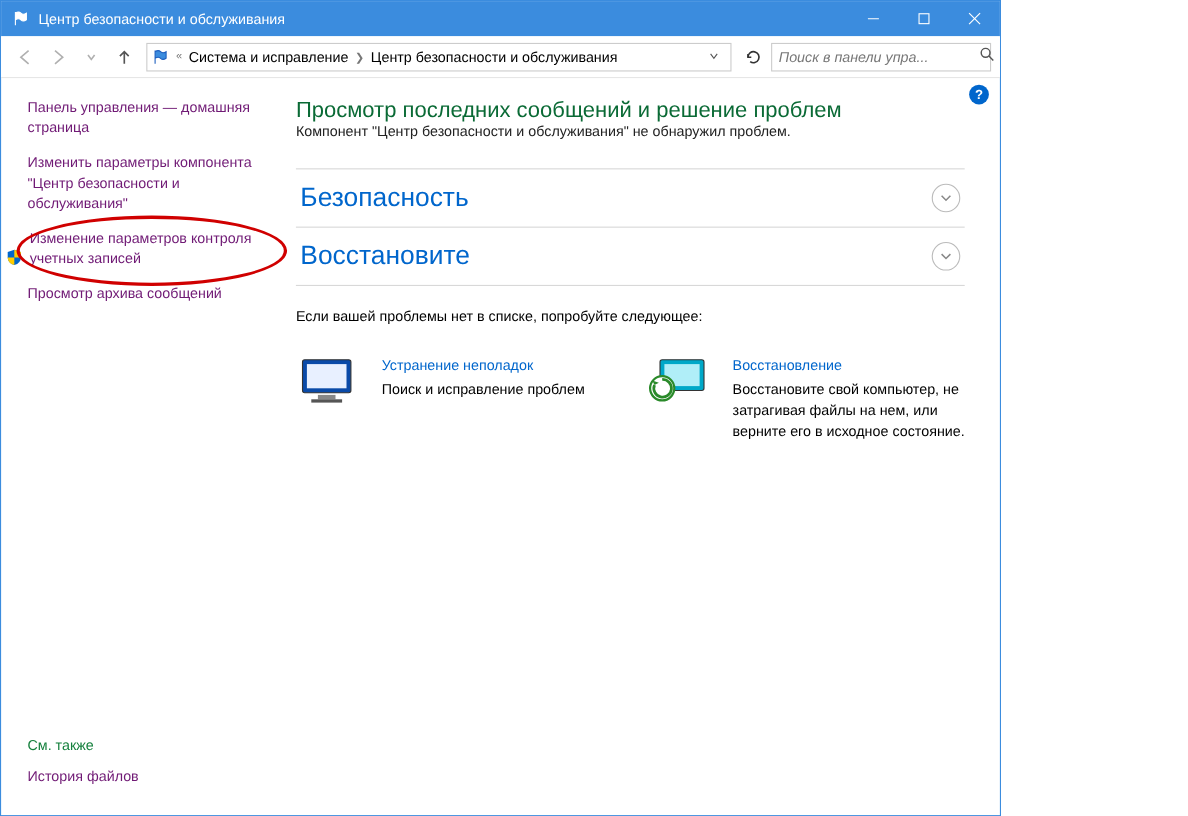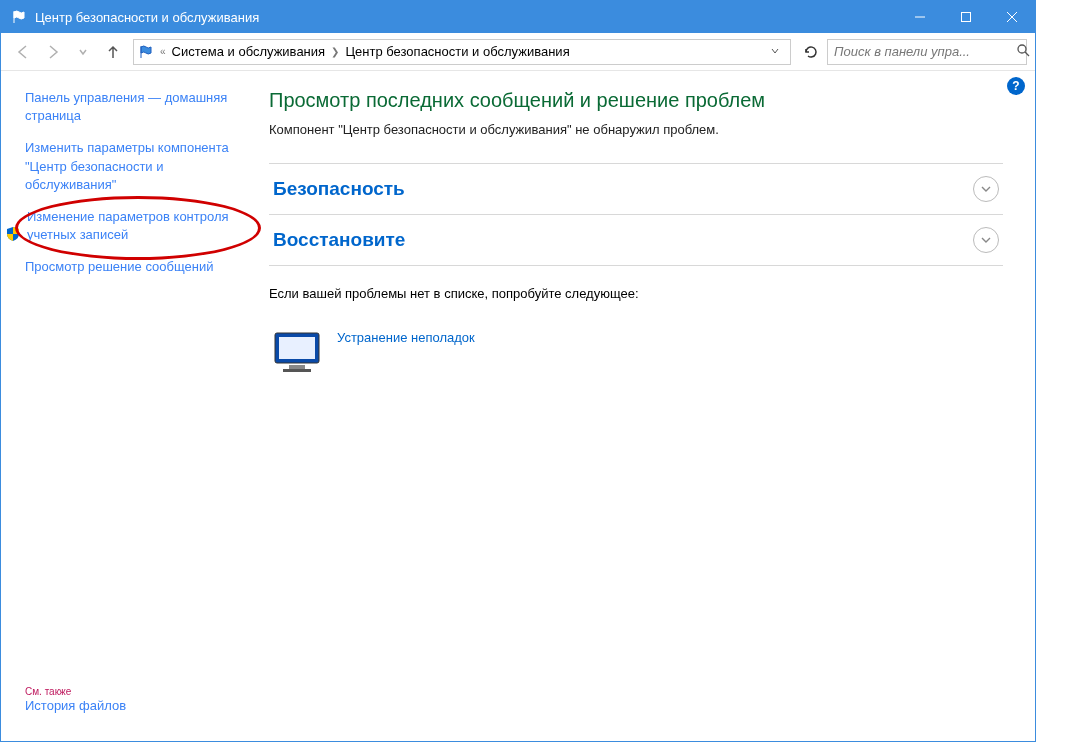--- a/index.html
+++ b/index.html
@@ -1,18 +1,18 @@
 <!DOCTYPE html>
 <html><head>
 <meta charset="utf-8">
 <style>
 * { margin: 0; padding: 0; box-sizing: border-box; font-family: "Segoe UI", Arial, sans-serif; }
 body { background: #fff; width: 1080px; height: 742px; overflow: hidden; }
 
-.window { width: 1036px; height: 742px; display: flex; flex-direction: column; border: 1px solid #3b8cde; }
+.window { width: 910px; height: 742px; display: flex; flex-direction: column; border: 1px solid #3b8cde; }
 
 .titlebar { height: 32px; background: #3b8cde; display: flex; align-items: center; color: #fff; }
 .titlebar-icon { width: 16px; height: 16px; margin: 0 8px 0 10px; display:flex; align-items:center; justify-content:center; }
 .titlebar-title { flex: 1; font-size: 13px; }
 .tb-btn { width: 46px; height: 32px; display: flex; align-items: center; justify-content: center; }
 .tb-btn svg { stroke: #fff; stroke-width: 1; fill: none; }
 
 .navbar { height: 38px; background: #fff; border-bottom: 1px solid #e6e6e6; display: flex; align-items: center; padding: 0 8px; gap: 2px; }
 .nav-arrow { width: 28px; height: 28px; display: flex; align-items: center; justify-content: center; color: #b0b0b0; }
 .nav-arrow.enabled { color: #555; }
@@ -24,37 +24,37 @@
 .refresh-btn { width: 28px; height: 26px; display:flex; align-items:center; justify-content:center; border:1px solid transparent; color:#333; }
 .search { width: 200px; height: 26px; border: 1px solid #ccc; display:flex; align-items:center; padding: 0 6px; gap:6px; }
 .search input { border:none; outline:none; flex:1; font-size:13px; color:#333; }
 .search input::placeholder { color:#777; font-style: italic; }
 .search-icon { color:#555; }
 
 .body { flex:1; display:flex; position:relative; }
 .help-icon { position:absolute; top:6px; right:10px; width:18px; height:18px; background:#0066cc; border-radius:50%; color:#fff; display:flex; align-items:center; justify-content:center; font-size:12px; font-weight:bold; }
 
 .sidebar { width: 248px; padding: 18px 12px 12px 24px; display:flex; flex-direction:column; font-size:13px; }
-.sidebar a { color:#3b82f6; text-decoration:none; line-height:1.4; display:block; margin-bottom:14px; }
+.sidebar a { color:#701a75; text-decoration:none; line-height:1.4; display:block; margin-bottom:14px; }
 .sidebar .shield-row { display:flex; align-items:center; gap:6px; position:relative; }
 .shield-icon { width:16px; height:16px; flex-shrink:0; margin-top:1px; margin-left:-20px; }
 .red-circle { position:absolute; border:3px solid #d00000; border-radius:50%; width:246px; height:64px; left:-10px; top:-12px; pointer-events:none; }
 .sidebar-spacer { flex:1; }
-.see-also-title { color:#be185d; font-size:10px; margin-bottom:0; }
+.see-also-title { color:#15803d; font-size:13px; margin-bottom:12px; }
 
 .main { flex:1; padding: 18px 32px 18px 20px; }
-.main h1 { color:#0a6a35; font-size:20px; font-weight:400; margin-bottom:10px; }
+.main h1 { color:#0a6a35; font-size:20px; font-weight:400; }
 .subtitle { font-size:13px; color:#222; margin-bottom:26px; }
 .section { border-top:1px solid #d8d8d8; padding:12px 4px; display:flex; align-items:center; justify-content:space-between; }
-.section-title { color:#0066cc; font-size:19px; font-weight:700; }
+.section-title { color:#0066cc; font-size:24px; font-weight:400; }
 .chevron-circle { width:26px; height:26px; border:1px solid #bbb; border-radius:50%; display:flex; align-items:center; justify-content:center; color:#777; }
 .divider { border-top:1px solid #d8d8d8; margin-bottom:20px; }
 .tryalso { font-size:13px; margin-bottom:28px; }
 .cards { display:flex; gap:30px; }
-.card { display:flex; gap:12px; flex:1; }
+.card { display:flex; gap:22px; flex:1; }
 .card-icon { width:56px; height:46px; flex-shrink:0; display:flex; align-items:center; justify-content:center; }
 .card-body { font-size:13px; line-height:1.45; }
 .card-title { color:#0066cc; margin-bottom:3px; }
 </style>
 </head>
 <body>
 
 <div class="window">
 
   <div class="titlebar">
@@ -103,21 +103,21 @@
           <path d="M8 3 L8 14 M4 7 L8 3 L12 7"></path>
         </svg>
       </div>
     <div class="breadcrumb">
       <span class="bc-icon">
         <svg width="14" height="14" viewBox="0 0 14 14">
             <path d="M2 1 L2 13 M2 2 Q5 0 7 2 Q9 4 12 2 L12 8 Q9 10 7 8 Q5 6 2 8 Z" stroke="#1e5fbf" stroke-width="1" fill="#3b8cde"></path>
           </svg>
       </span>
       <span class="bc-sep">«</span>
-      <span>Система и обслуживания</span>
+      <span>Система и исправление</span>
       <span class="bc-sep">❯</span>
       <span>Центр безопасности и обслуживания</span>
       <span class="bc-drop"><svg width="10" height="10" viewBox="0 0 10 10">
             <path d="M2 3 L5 7 L8 3" stroke="#555" fill="none"></path>
           </svg></span>
     </div>
     <div class="refresh-btn">
       <svg width="16" height="16" viewBox="0 0 16 16">
           <path d="M3 8 A5 5 0 1 1 5 12" stroke="#333" stroke-width="1.5" fill="none"></path>
           <path d="M3 5 L3 8 L6 8" stroke="#333" stroke-width="1.5" fill="none"></path>
@@ -142,21 +142,21 @@
         <div class="red-circle"></div>
         <span class="shield-icon">
           <svg width="16" height="16" viewBox="0 0 16 16">
               <path d="M8 1 L14 3 L14 8 Q14 13 8 15 Q2 13 2 8 L2 3 Z" fill="#0066cc"></path>
               <path d="M8 1 L14 3 L14 8 L8 8 Z" fill="#ffcc00"></path>
               <path d="M8 8 L8 15 Q2 13 2 8 Z" fill="#ffcc00"></path>
             </svg>
         </span>
         <a href="#">Изменение параметров контроля учетных записей</a>
       </div>
-      <a href="#">Просмотр решение сообщений</a>
+      <a href="#">Просмотр архива сообщений</a>
       <div class="sidebar-spacer"></div>
       <div class="see-also-title">См. также</div>
       <a href="#">История файлов</a>
     </div>
 
     <div class="main">
       <h1>Просмотр последних сообщений и решение проблем</h1>
       <div class="subtitle">Компонент "Центр безопасности и обслуживания" не обнаружил проблем.</div>
 
       <div class="section">
@@ -184,18 +184,34 @@
           <div class="card-icon">
             <svg width="56" height="46" viewBox="0 0 56 46">
                 <rect x="6" y="4" width="44" height="30" rx="2" fill="#0a4aa8" stroke="#333"></rect>
                 <rect x="10" y="8" width="36" height="22" fill="#e8f0ff"></rect>
                 <rect x="20" y="36" width="16" height="4" fill="#888"></rect>
                 <rect x="14" y="40" width="28" height="3" fill="#555"></rect>
               </svg>
           </div>
           <div class="card-body">
             <div class="card-title">Устранение неполадок</div>
+            <div>Поиск и исправление проблем</div>
+          </div>
+        </div>
+        <div class="card">
+          <div class="card-icon">
+            <svg width="56" height="46" viewBox="0 0 56 46">
+                <rect x="12" y="4" width="40" height="28" rx="2" fill="#00a8c8" stroke="#333"></rect>
+                <rect x="16" y="8" width="32" height="20" fill="#b0eef8"></rect>
+                <circle cx="14" cy="30" r="11" fill="#fff" stroke="#2a8a2a" stroke-width="2"></circle>
+                <path d="M14 22 A8 8 0 1 1 7 27" stroke="#2a8a2a" stroke-width="2.5" fill="none"></path>
+                <path d="M5 23 L7 27 L11 25 Z" fill="#2a8a2a"></path>
+              </svg>
+          </div>
+          <div class="card-body">
+            <div class="card-title">Восстановление</div>
+            <div>Восстановите свой компьютер, не затрагивая файлы на нем, или верните его в исходное состояние.</div>
           </div>
         </div>
       </div>
     </div>
   </div>
 </div>
 
 </body></html>

